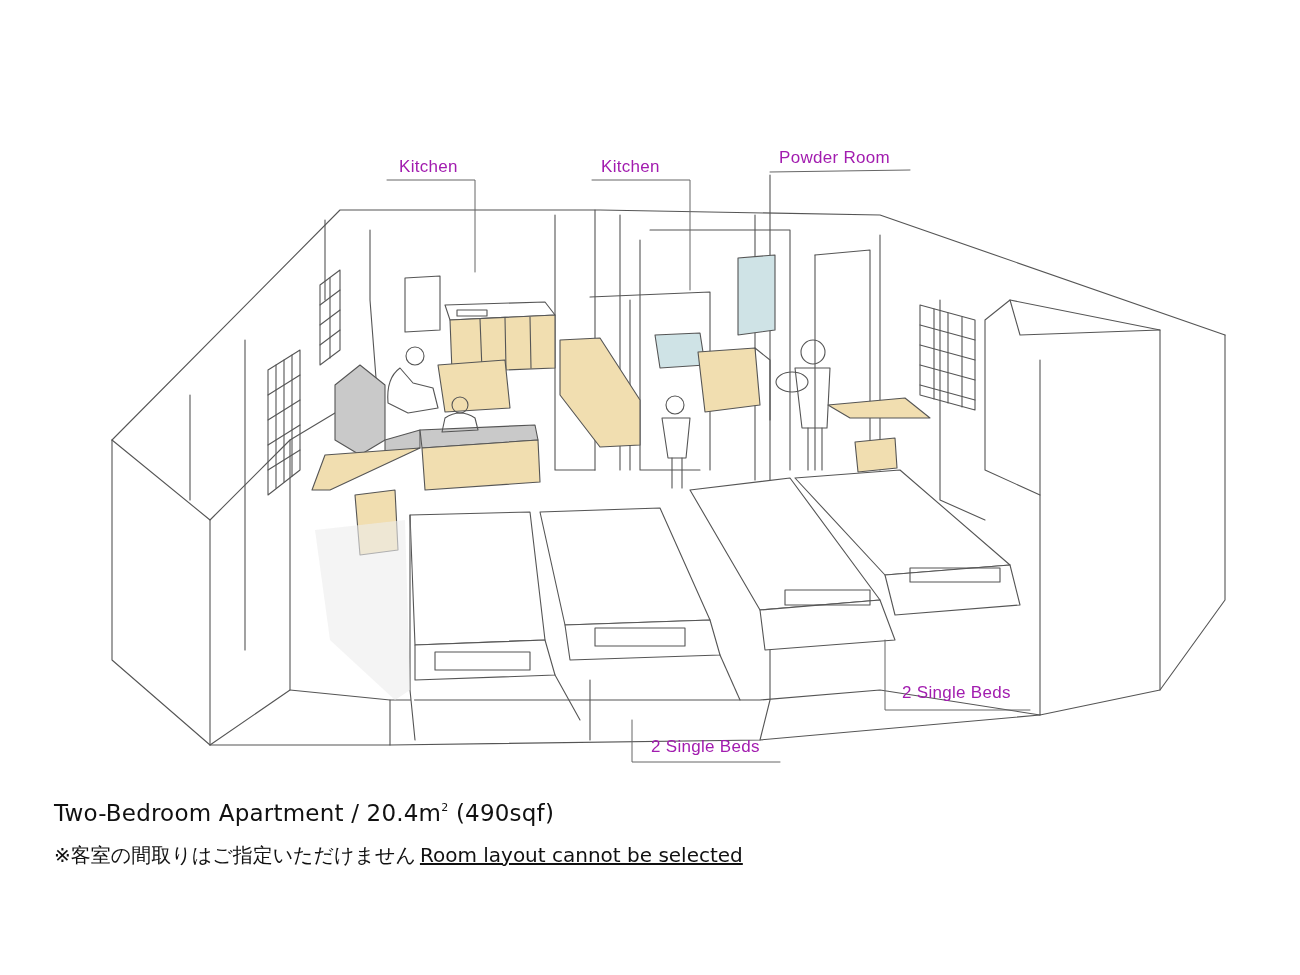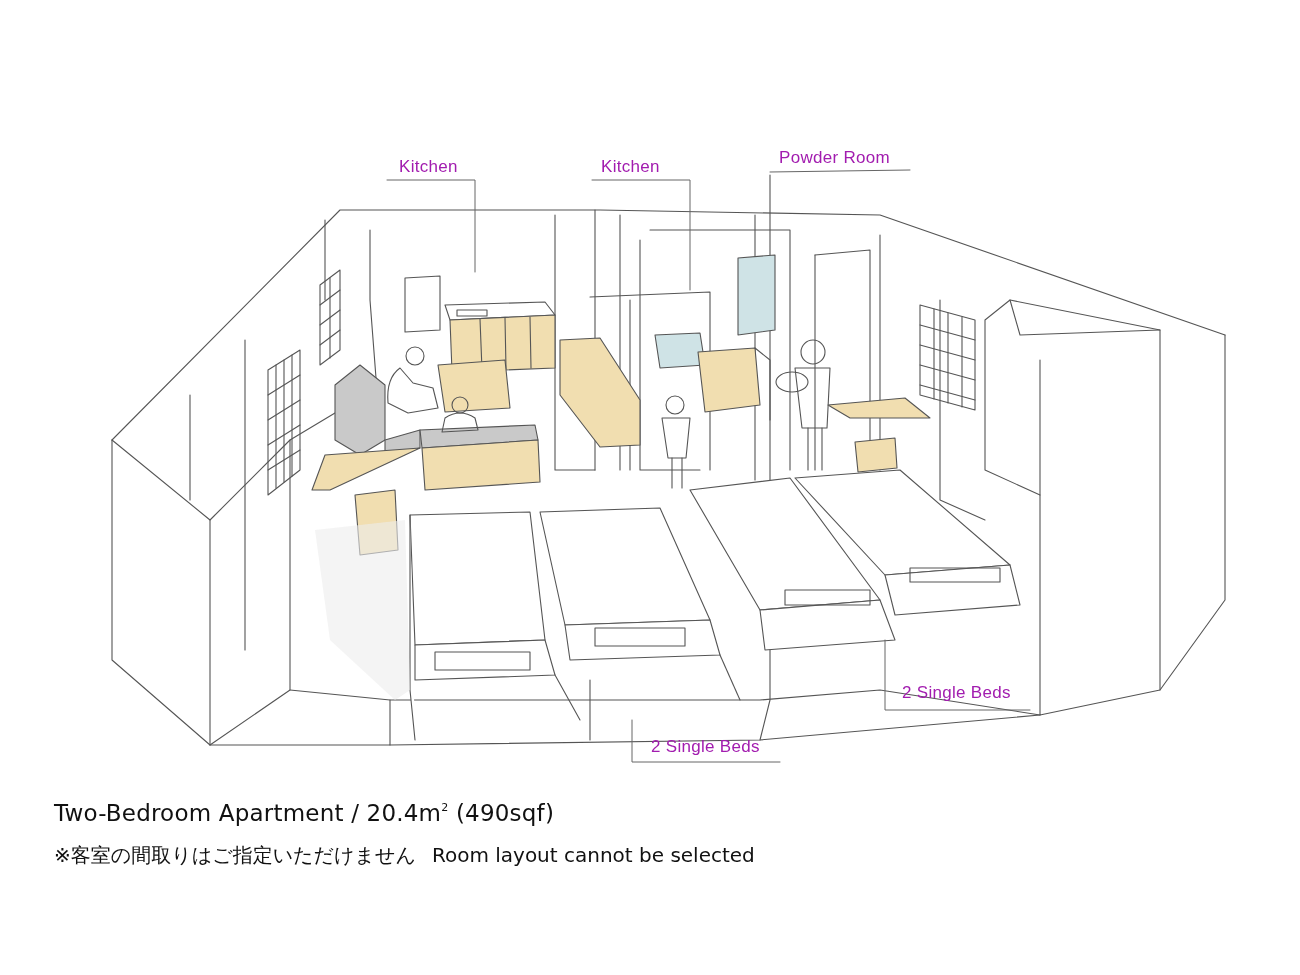--- a/index.html
+++ b/index.html
@@ -6,21 +6,21 @@
   body { width: 1300px; height: 975px; position: relative; overflow: hidden;
          font-family: "DejaVu Sans", sans-serif; color: #222; }
   #drawing { position: absolute; left: 0; top: 0; width: 1300px; height: 975px; }
   .lbl { position: absolute; font-family: "Liberation Sans", sans-serif; font-size: 17px;
          color: #a21caf; letter-spacing: 0.3px; white-space: nowrap; }
   .title { position: absolute; left: 54px; top: 800px; font-family: "DejaVu Sans", sans-serif;
            font-size: 23px; color: #111; white-space: nowrap; letter-spacing: 0.2px; }
   .title sup { font-size: 11px; vertical-align: 10px; }
   .note { position: absolute; left: 54px; top: 842px; font-family: "DejaVu Sans", sans-serif;
           font-size: 20px; color: #111; white-space: nowrap; }
-  .note .en { margin-left: 16px; }
+  .note .en { margin-left: 4px; text-decoration: underline; }
 </style>
 </head>
 <body>
 
 <svg id="drawing" viewBox="0 0 1300 975" xmlns="http://www.w3.org/2000/svg">
   <g fill="none" stroke="#555" stroke-width="1.1" stroke-linejoin="round" stroke-linecap="round">
 
     <g>
       <polyline points="112,440 340,210 600,210 880,215 1225,335"></polyline>
       <polyline points="112,440 112,660 210,745 290,690 290,440 340,410"></polyline>

